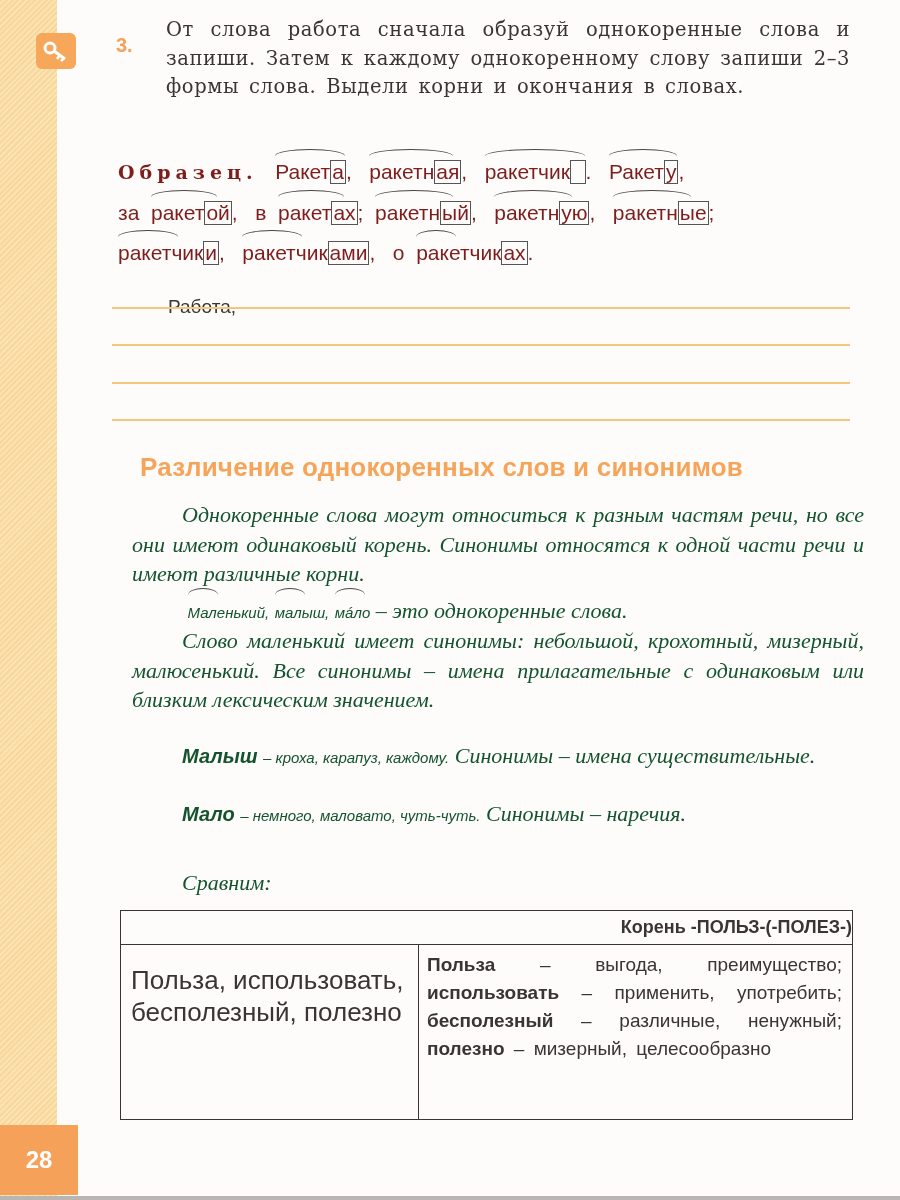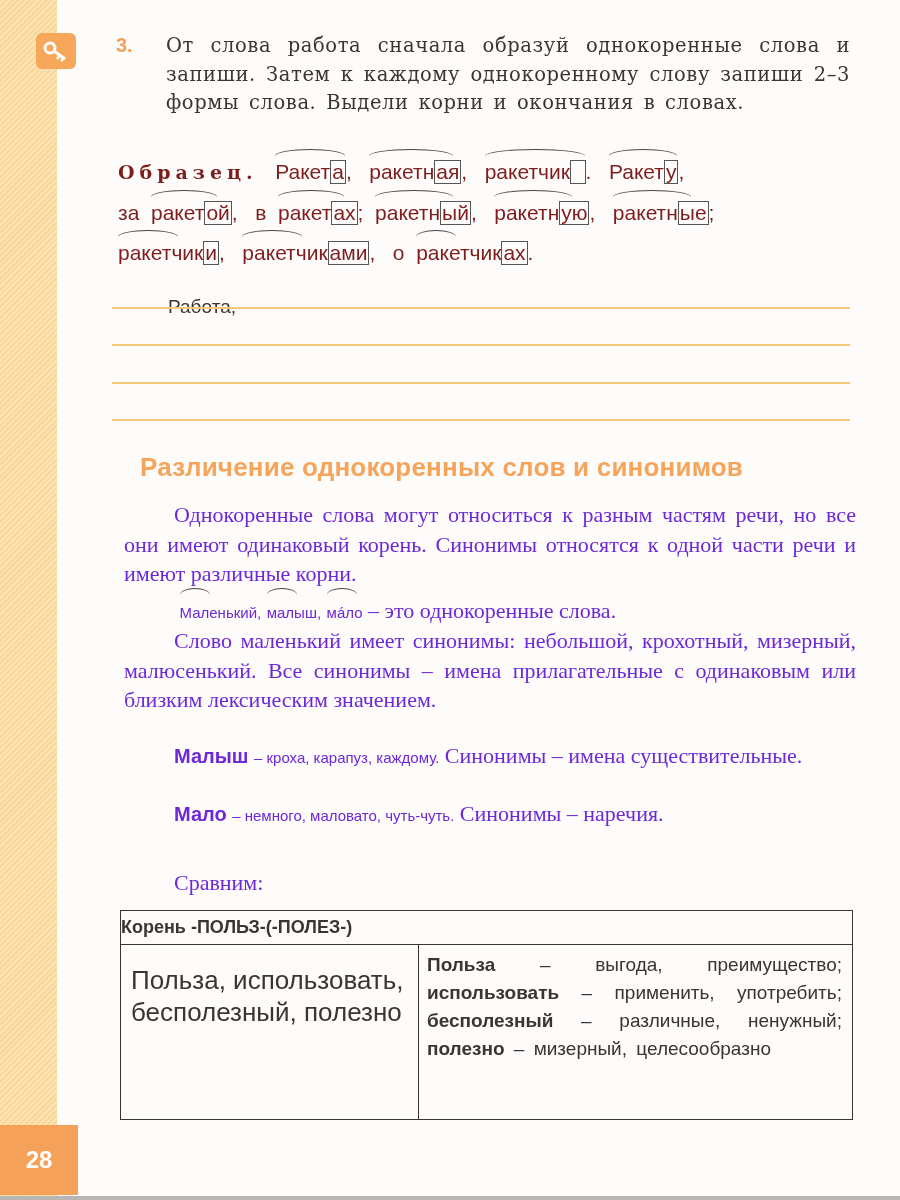--- a/index.html
+++ b/index.html
@@ -26,21 +26,21 @@
       color: #fff; font-family: "Liberation Sans", sans-serif; font-weight: bold; font-size: 24px;
     }
     .bottom-shadow {
       position: absolute; left: 0; bottom: 0; width: 900px; height: 4px; background: #b9b5b2;
     }
     .task-num {
       position: absolute; left: 116px; top: 34px;
       color: #f5a15a; font-family: "Liberation Sans", sans-serif; font-weight: bold; font-size: 20px;
     }
     .task-text {
-      position: absolute; left: 166px; top: 32px; width: 684px;
+      position: absolute; left: 166px; top: 16px; width: 684px;
       font-size: 19.5px; line-height: 28.5px; text-align: justify; letter-spacing: 0.6px;
       word-spacing: 3px;
     }
     .sample {
       position: absolute; left: 118px; width: 740px;
       font-family: "Liberation Sans", sans-serif; font-size: 21px; color: #7f1d1d;
       white-space: nowrap;
     }
     .sample .lbl { font-family: "DejaVu Serif", serif; font-weight: bold; letter-spacing: 5px; font-size: 19px; }
     .w { position: relative; display: inline-block; }
@@ -57,34 +57,35 @@
     }
     .write-line {
       position: absolute; left: 112px; width: 738px; height: 2px; background: #f4c77a;
     }
     .section-title {
       position: absolute; left: 140px; top: 452px; width: 700px;
       font-family: "Liberation Sans", sans-serif; font-weight: bold; font-size: 26px; color: #f6a45a;
       letter-spacing: 0.2px;
     }
     .para {
-      position: absolute; left: 124px; width: 732px;
+      position: absolute; left: 132px; width: 732px;
       font-family: "Liberation Serif", serif; font-size: 22px; line-height: 29.5px; text-align: justify;
-      color: #6d28d9;
+      color: #14532d;
+      font-style: italic;
     }
     .para .ind { display: inline-block; width: 50px; }
     .para .sans { font-family: "Liberation Sans", sans-serif; font-size: 15px; }
     .para b { font-family: "Liberation Sans", sans-serif; font-weight: bold; font-size: 20px; }
     .tbl {
       position: absolute; left: 120px; top: 910px; width: 733px; height: 210px;
       border: 1.5px solid #3a3434; border-collapse: collapse;
       font-family: "Liberation Sans", sans-serif; color: #3a3434;
     }
     .tbl td, .tbl th { border: 1.5px solid #3a3434; }
-    .tbl .h1 { height: 34px; text-align: left; font-weight: bold; font-size: 18px; }
+    .tbl .h1 { height: 34px; text-align: right; font-weight: bold; font-size: 18px; }
     .tbl .h2 { height: 34px; text-align: center; font-weight: bold; font-size: 18px; }
     .tbl .c1 { width: 298px; vertical-align: top; padding: 14px 10px 0 10px; font-size: 26px; line-height: 42px; }
     .tbl .c2 { vertical-align: top; padding: 6px 10px 0 8px; font-size: 19px; line-height: 28px; text-align: justify; word-spacing: 4px; }
   </style>
 </head>
 <body>
 
 <div class="left-strip"></div>
 
 <div class="key-badge">

